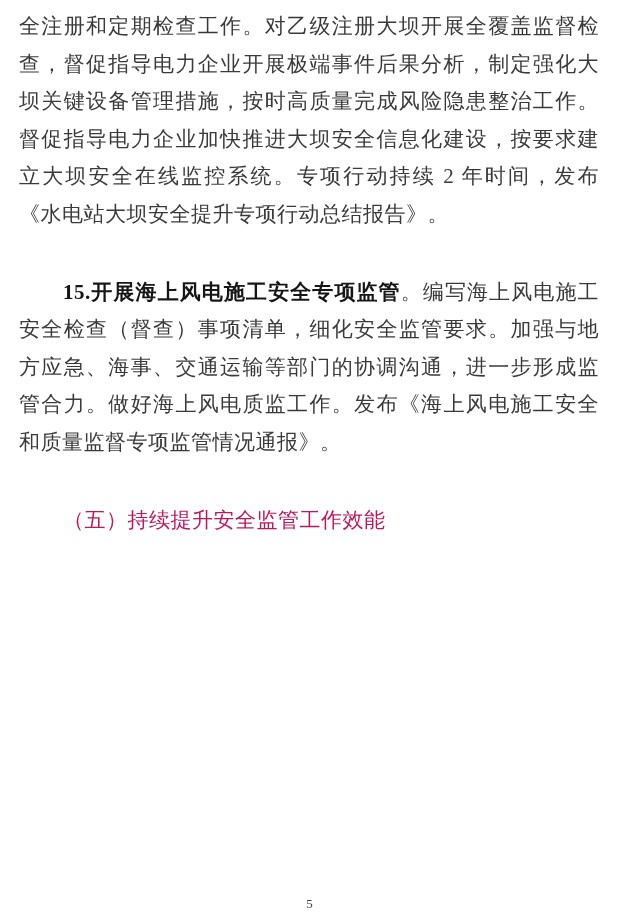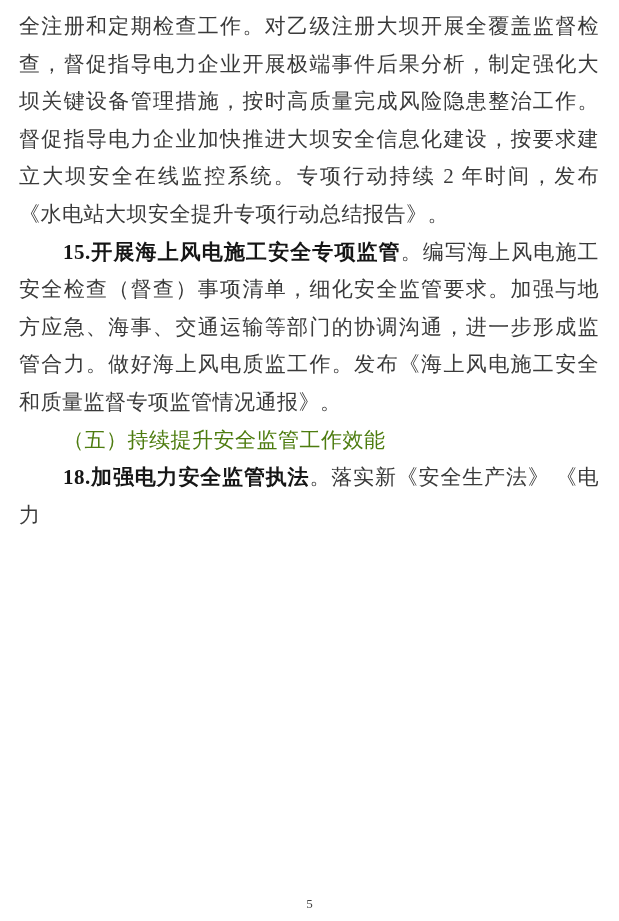--- a/index.html
+++ b/index.html
@@ -28,44 +28,44 @@
     font-size: 21px;
     line-height: 37.6px;
     color: #3a3a3a;
     text-align: justify;
     text-justify: inter-ideograph;
     letter-spacing: 0.5px;
     word-break: break-all;
   }
   .para.indent {
     text-indent: 44px;
+    margin-top: 40px;
   }
   .run-bold {
     font-weight: bold;
     color: #161616;
   }
   .para.subsection {
     font-style: normal;
-    color: #4d7c0f;
+    color: #be185d;
   }
   .page-number {
     position: absolute;
     bottom: 9px;
     left: 0;
     right: 0;
     text-align: center;
     font-size: 13px;
     color: #444444;
     font-family: "Liberation Serif", "DejaVu Serif", serif;
   }
 </style>
 </head>
 <body>
 
 <div class="page">
   <div class="doc-body" id="doc-body">
       <p class="para"><span class="run-regular">全注册和定期检查工作。对乙级注册大坝开展全覆盖监督检查，督促指导电力企业开展极端事件后果分析，制定强化大坝关键设备管理措施，按时高质量完成风险隐患整治工作。督促指导电力企业加快推进大坝安全信息化建设，按要求建立大坝安全在线监控系统。专项行动持续 2 年时间，发布《水电站大坝安全提升专项行动总结报告》。</span></p>
       <p class="para indent"><span class="run-bold">15.开展海上风电施工安全专项监管</span><span class="run-regular">。编写海上风电施工安全检查（督查）事项清单，细化安全监管要求。加强与地方应急、海事、交通运输等部门的协调沟通，进一步形成监管合力。做好海上风电质监工作。发布《海上风电施工安全和质量监督专项监管情况通报》。</span></p>
       <p class="para indent subsection"><span class="run-regular">（五）持续提升安全监管工作效能</span></p>
-      <p class="para indent"><span class="run-bold">18.加强电力安全监管执法</span><span class="run-regular">。落实新《安全生产法》 《电力</span></p>
     </div>
   <div class="page-number">5</div>
 </div>
 
 </body></html>

